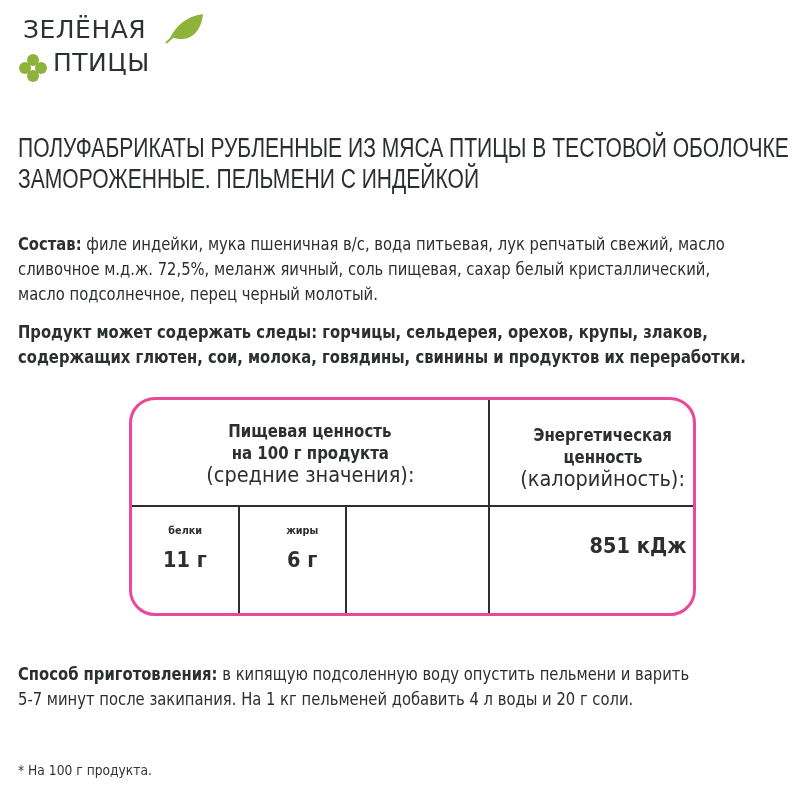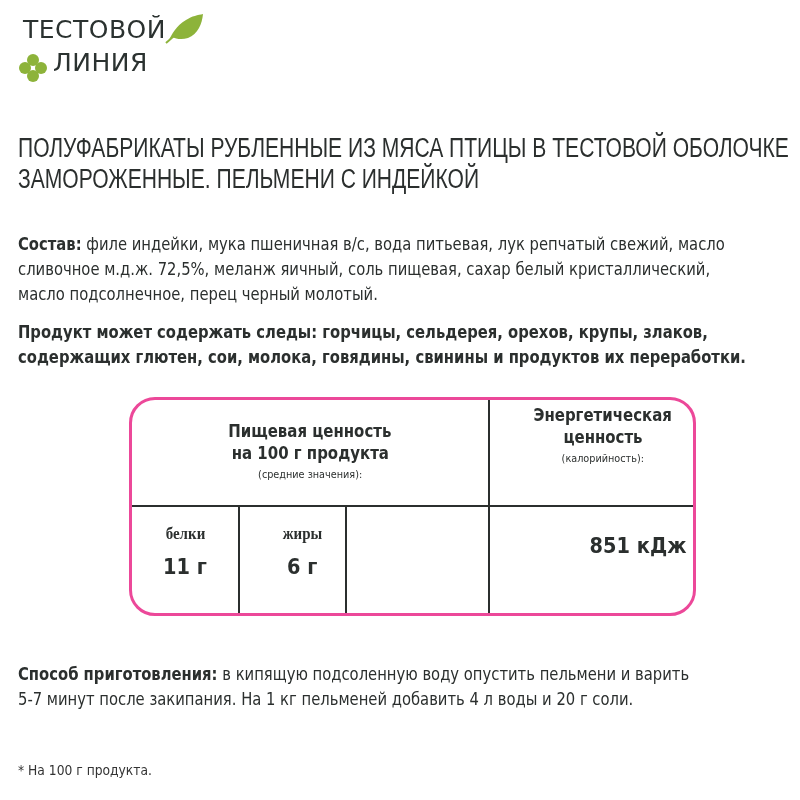--- a/index.html
+++ b/index.html
@@ -18,42 +18,42 @@
   .composition { top:232px; }
   .allergens { top:320px; font-weight:bold; }
   .cooking { top:662px; }
   .footnote { position:absolute; left:18px; top:762px; font-size:14px; color:#333; font-family:"DejaVu Sans", sans-serif; transform:scaleX(0.88); transform-origin:left top; }
 
   .table { position:absolute; left:129px; top:397px; width:567px; height:219px; border:3px solid #ec4899; border-radius:26px; box-sizing:border-box; }
   .vline { position:absolute; background:#2b2f2e; width:1.5px; }
   .hline { position:absolute; background:#2b2f2e; height:1.5px; }
   .cell-text { position:absolute; text-align:center; font-family:"DejaVu Sans", sans-serif; color:#2b2f2e; }
   .hdr-bold { font-weight:bold; font-size:17px; line-height:22px; }
-  .hdr-norm { font-size:11px; line-height:22px; }
-  .nut-label { font-weight:bold; font-size:17px;font-family:Liberation Serif, serif; }
+  .hdr-norm { font-size:22px; line-height:22px; }
+  .nut-label { font-weight:bold; font-size:11px; }
   .nut-val { font-weight:bold; font-size:22px; }
   .energy { font-weight:bold; font-size:22px; line-height:31px; }
   .squeeze { display:inline-block; transform:scaleX(0.88); }
 </style>
 </head>
 <body>
 
 <div class="logo">
   <svg class="logo-leaf" viewBox="0 0 40 32">
     <path d="M4 30 C 8 22, 12 14, 22 8 C 28 4, 34 3, 39 2 C 38 12, 34 22, 24 26 C 18 28, 12 27, 8 25 Z" fill="#8db33a"></path>
     <path d="M2 31 L 10 24" stroke="#8db33a" stroke-width="2"></path>
   </svg>
-  <span class="logo-line1">ТЕСТОВОЙ</span>
+  <span class="logo-line1">ЗЕЛЁНАЯ</span>
   <svg class="logo-clover" viewBox="0 0 30 30">
     <circle cx="15" cy="7" r="6" fill="#8db33a"></circle>
     <circle cx="15" cy="23" r="6" fill="#8db33a"></circle>
     <circle cx="7" cy="15" r="6" fill="#8db33a"></circle>
     <circle cx="23" cy="15" r="6" fill="#8db33a"></circle>
   </svg>
-  <span class="logo-line2">ЛИНИЯ</span>
+  <span class="logo-line2">ПТИЦЫ</span>
 </div>
 
 <div class="title">
   <div>ПОЛУФАБРИКАТЫ РУБЛЕННЫЕ ИЗ МЯСА ПТИЦЫ В ТЕСТОВОЙ ОБОЛОЧКЕ</div>
   <div>ЗАМОРОЖЕННЫЕ. ПЕЛЬМЕНИ С ИНДЕЙКОЙ</div>
 </div>
 
 <div class="para composition">
   <div><b>Состав:</b><span> филе индейки, мука пшеничная в/с, вода питьевая, лук репчатый свежий, масло</span></div>
   <div>сливочное м.д.ж. 72,5%, меланж яичный, соль пищевая, сахар белый кристаллический,</div>
@@ -73,21 +73,21 @@
 
   <div class="vline" style="left:106px; top:105px; height:108px;"></div>
   <div class="vline" style="left:213px; top:105px; height:108px;"></div>
 
   <div class="cell-text" style="left:0; top:20px; width:356px;">
     <div class="hdr-bold"><span class="squeeze">Пищевая ценность</span></div>
     <div class="hdr-bold"><span class="squeeze">на 100 г продукта</span></div>
     <div class="hdr-norm"><span class="squeeze">(средние значения):</span></div>
   </div>
 
-  <div class="cell-text" style="left:357px; top:4px; width:228px;">
+  <div class="cell-text" style="left:357px; top:24px; width:228px;">
     <div class="hdr-bold"><span class="squeeze">Энергетическая</span></div>
     <div class="hdr-bold"><span class="squeeze">ценность</span></div>
     <div class="hdr-norm"><span class="squeeze">(калорийность):</span></div>
   </div>
 
   <div class="cell-text" style="left:0; top:124px; width:106px;">
     <div class="nut-label"><span class="squeeze">белки</span></div>
     <div class="nut-val" style="margin-top:10px;"><span class="squeeze">11 г</span></div>
   </div>
   <div class="cell-text" style="left:107px; top:124px; width:126px;">

